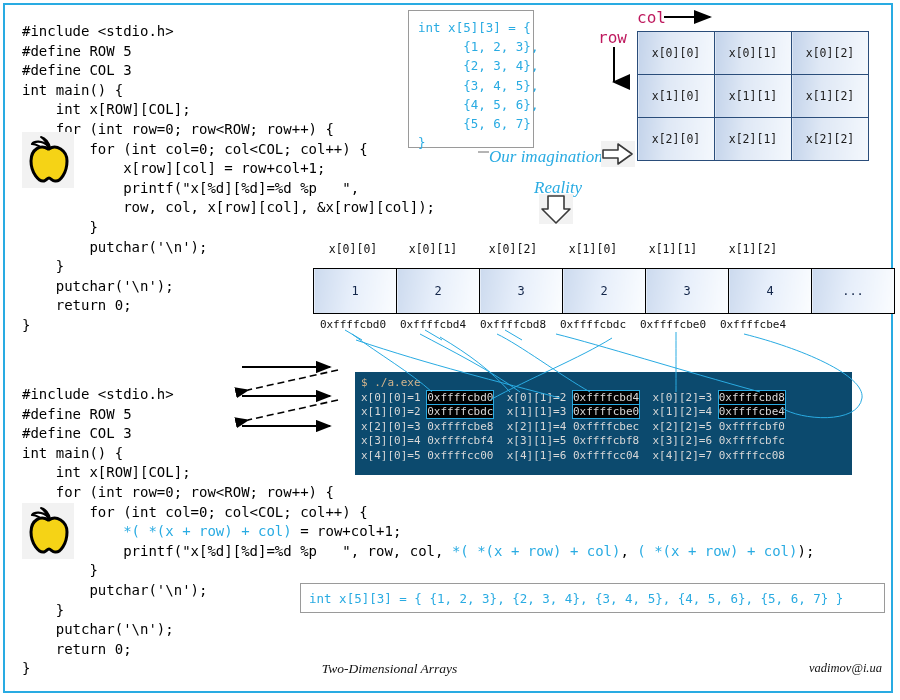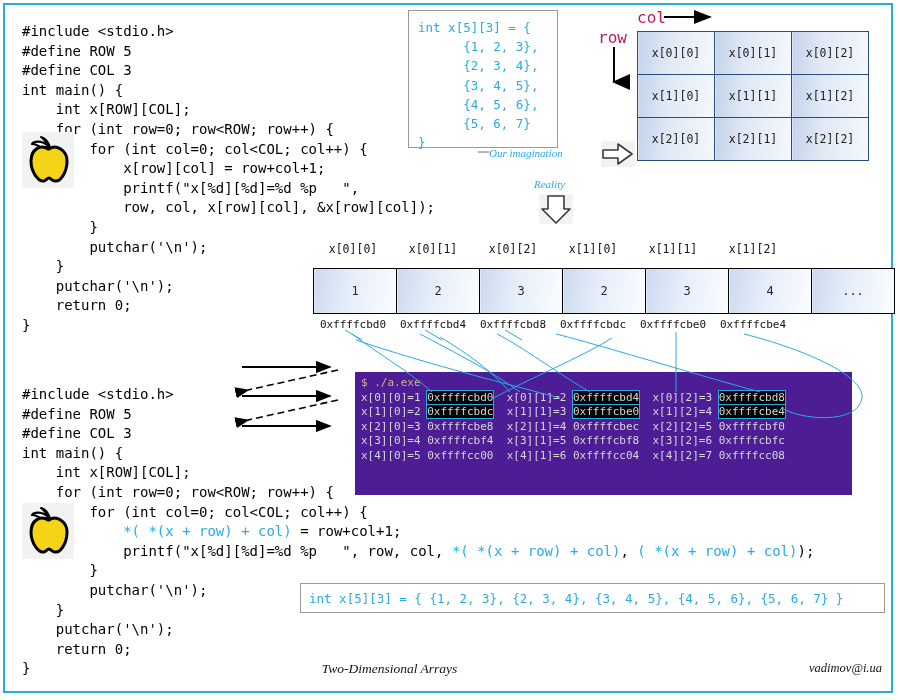--- a/index.html
+++ b/index.html
@@ -38,21 +38,21 @@
   .codeblock .kw { color: #29abe2; }
   
   .apple {
     position: absolute;
     width: 52px; height: 56px;
   }
   
   #initbox {
     position: absolute;
     left: 408px; top: 10px;
-    width: 150px; height: 138px;
+    width: 126px; height: 138px;
     border: 1px solid #9a9a9a;
     background: #ffffff;
     box-sizing: border-box;
   }
   #initbox .code {
     white-space: pre;
     color: #29abe2;
     font-size: 12.5px;
     line-height: 19.2px;
     padding: 7px 0 0 9px;
@@ -78,21 +78,21 @@
   .axis-label {
     position: absolute;
     font-size: 16px;
     color: #be185d;
     font-family: "DejaVu Sans Mono", "Liberation Mono", monospace;
   }
   
   .annot {
     position: absolute;
     font-style: italic;
-    font-size: 11px;
+    font-size: 17px;
     color: #29abe2;
     font-family: "Liberation Serif", serif;
     white-space: nowrap;
   }
   
   #lineararray {
     position: absolute;
     left: 313px; top: 268px;
     border-collapse: collapse;
   }
@@ -120,22 +120,22 @@
     font-size: 11px;
     color: #111111;
     font-family: "DejaVu Sans Mono", "Liberation Mono", monospace;
     text-align: center;
     width: 80px;
   }
   
   #terminal {
     position: absolute;
     left: 355px; top: 372px;
-    width: 497px; height: 123px;
-    background: #4c1d95;
+    width: 497px; height: 103px;
+    background: #0c4a6e;
     box-sizing: border-box;
     padding: 4px 0 0 6px;
     overflow: hidden;
   }
   #terminal .tline {
     white-space: pre;
     font-size: 11px;
     line-height: 14.6px;
     color: #d8d8d8;
     font-family: "DejaVu Sans Mono", "Liberation Mono", monospace;

